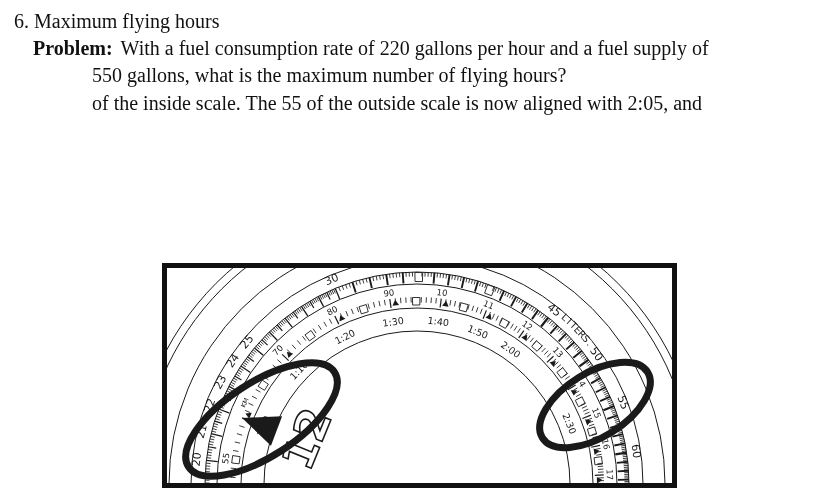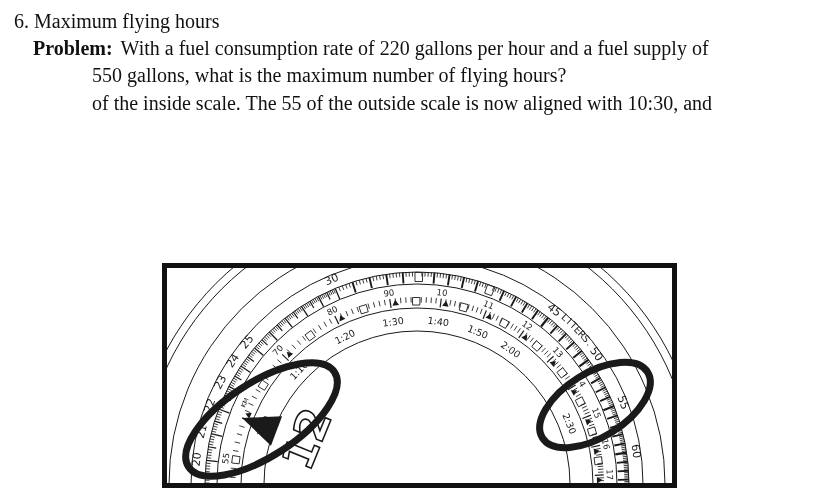--- a/index.html
+++ b/index.html
@@ -18,21 +18,21 @@
 </style>
 </head>
 <body>
 
 <div class="textblock">
   <div class="heading">6. Maximum flying hours</div>
   <div class="line first">
     <span class="lbl">Problem:</span><span>With a fuel consumption rate of 220 gallons per hour and a fuel supply of</span>
   </div>
   <div class="line cont">550 gallons, what is the maximum number of flying hours?</div>
-  <div class="line cont">of the inside scale. The 55 of the outside scale is now aligned with 10:30, and</div>
+  <div class="line cont">of the inside scale. The 55 of the outside scale is now aligned with 2:05, and</div>
 </div>
 
 <div class="figurebox">
   <svg width="505" height="215" viewBox="0 0 505 215">
       <circle cx="250" cy="216" r="284" fill="none" stroke="#1a1a1a" stroke-width="1"></circle>
       <circle cx="250" cy="216" r="276" fill="none" stroke="#1a1a1a" stroke-width="1"></circle>
       <circle cx="250" cy="216" r="248" fill="none" stroke="#1a1a1a" stroke-width="1"></circle>
       <circle cx="250" cy="216" r="226" fill="none" stroke="#1a1a1a" stroke-width="1"></circle>
       <circle cx="250" cy="216" r="212" fill="none" stroke="#1a1a1a" stroke-width="1"></circle>
       <circle cx="250" cy="216" r="200" fill="none" stroke="#1a1a1a" stroke-width="1"></circle>

